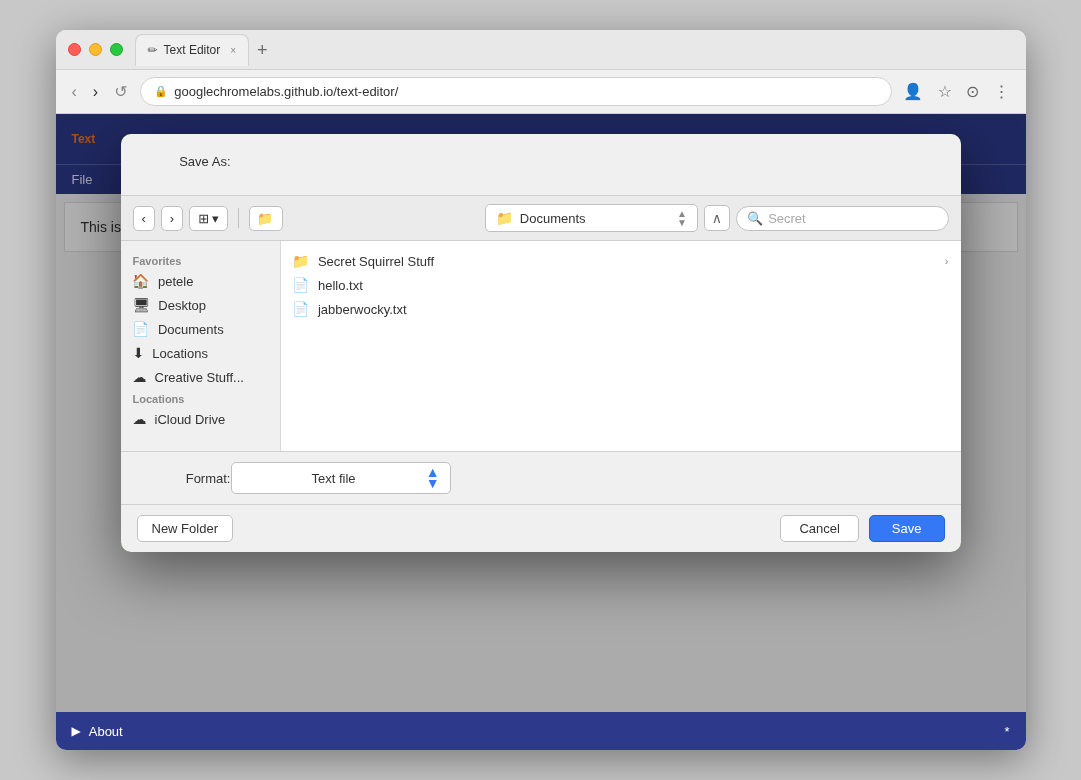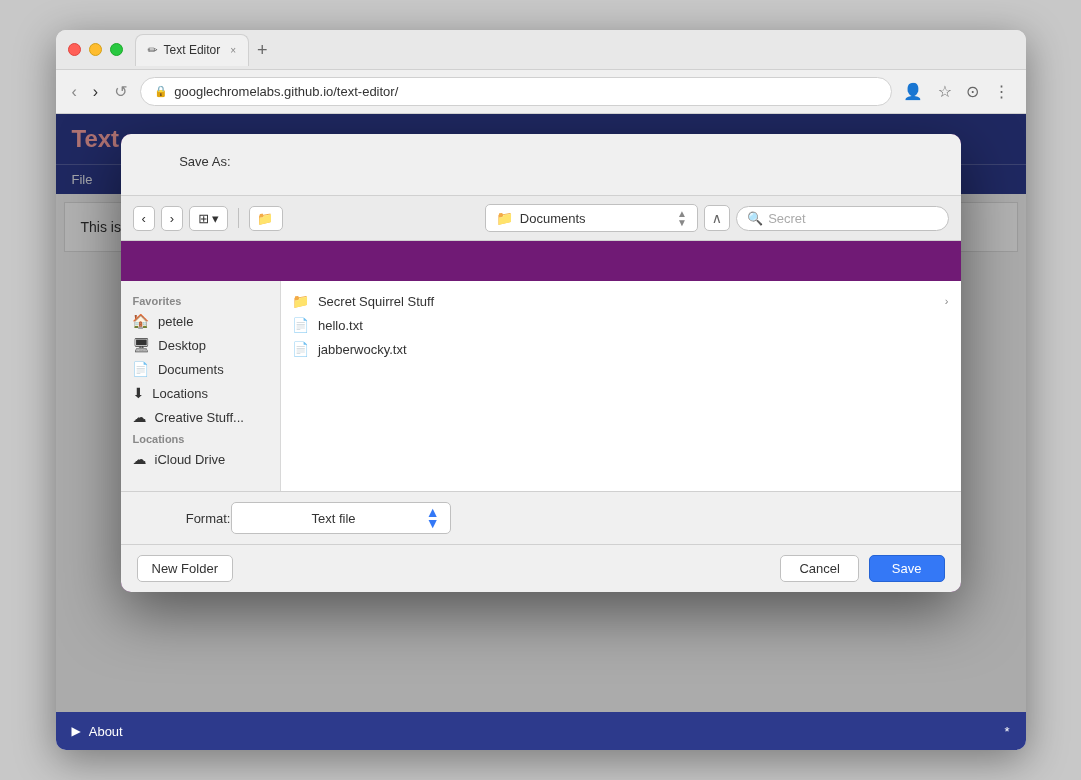--- a/index.html
+++ b/index.html
@@ -149,22 +149,22 @@
       background: #f5f5f5;
     }
     .editor-header {
       background: #2d3a8c;
       height: 50px;
       display: flex;
       align-items: center;
       padding: 0 16px;
     }
     .editor-header-title {
-      color: #fca5a5;
-      font-size: 24px;
+      color: #f97316;
+      font-size: 12px;
       font-weight: 600;
     }
     .editor-menu-bar {
       background: #2d3a8c;
       height: 30px;
       display: flex;
       align-items: center;
       padding: 0 16px;
       gap: 16px;
       border-top: 1px solid rgba(255,255,255,0.2);
@@ -203,21 +203,21 @@
       top: 0; left: 0; right: 0; bottom: 0;
       background: rgba(0,0,0,0.3);
       display: flex;
       align-items: flex-start;
       justify-content: center;
       padding-top: 20px;
       z-index: 100;
     }
 
     .save-dialog {
-      background: #701a75;
+      background: #4d7c0f;
       border-radius: 10px;
       box-shadow: 0 20px 60px rgba(0,0,0,0.5);
       width: 840px;
       overflow: hidden;
     }
 
     
     .dialog-top {
       background: #f0f0f0;
       padding: 20px 30px 16px;
@@ -315,21 +315,20 @@
       max-width: 220px;
     }
     .search-icon { color: #888; font-size: 13px; }
     .search-placeholder { color: #aaa; font-size: 13px; }
 
     
     .dialog-body {
       display: flex;
       height: 210px;
       background: white;
-      margin-top: 40px;
     }
 
     
     .dialog-sidebar {
       width: 160px;
       background: #f0f0f0;
       border-right: 1px solid #d8d8d8;
       padding: 10px 0;
       flex-shrink: 0;
       overflow-y: auto;

